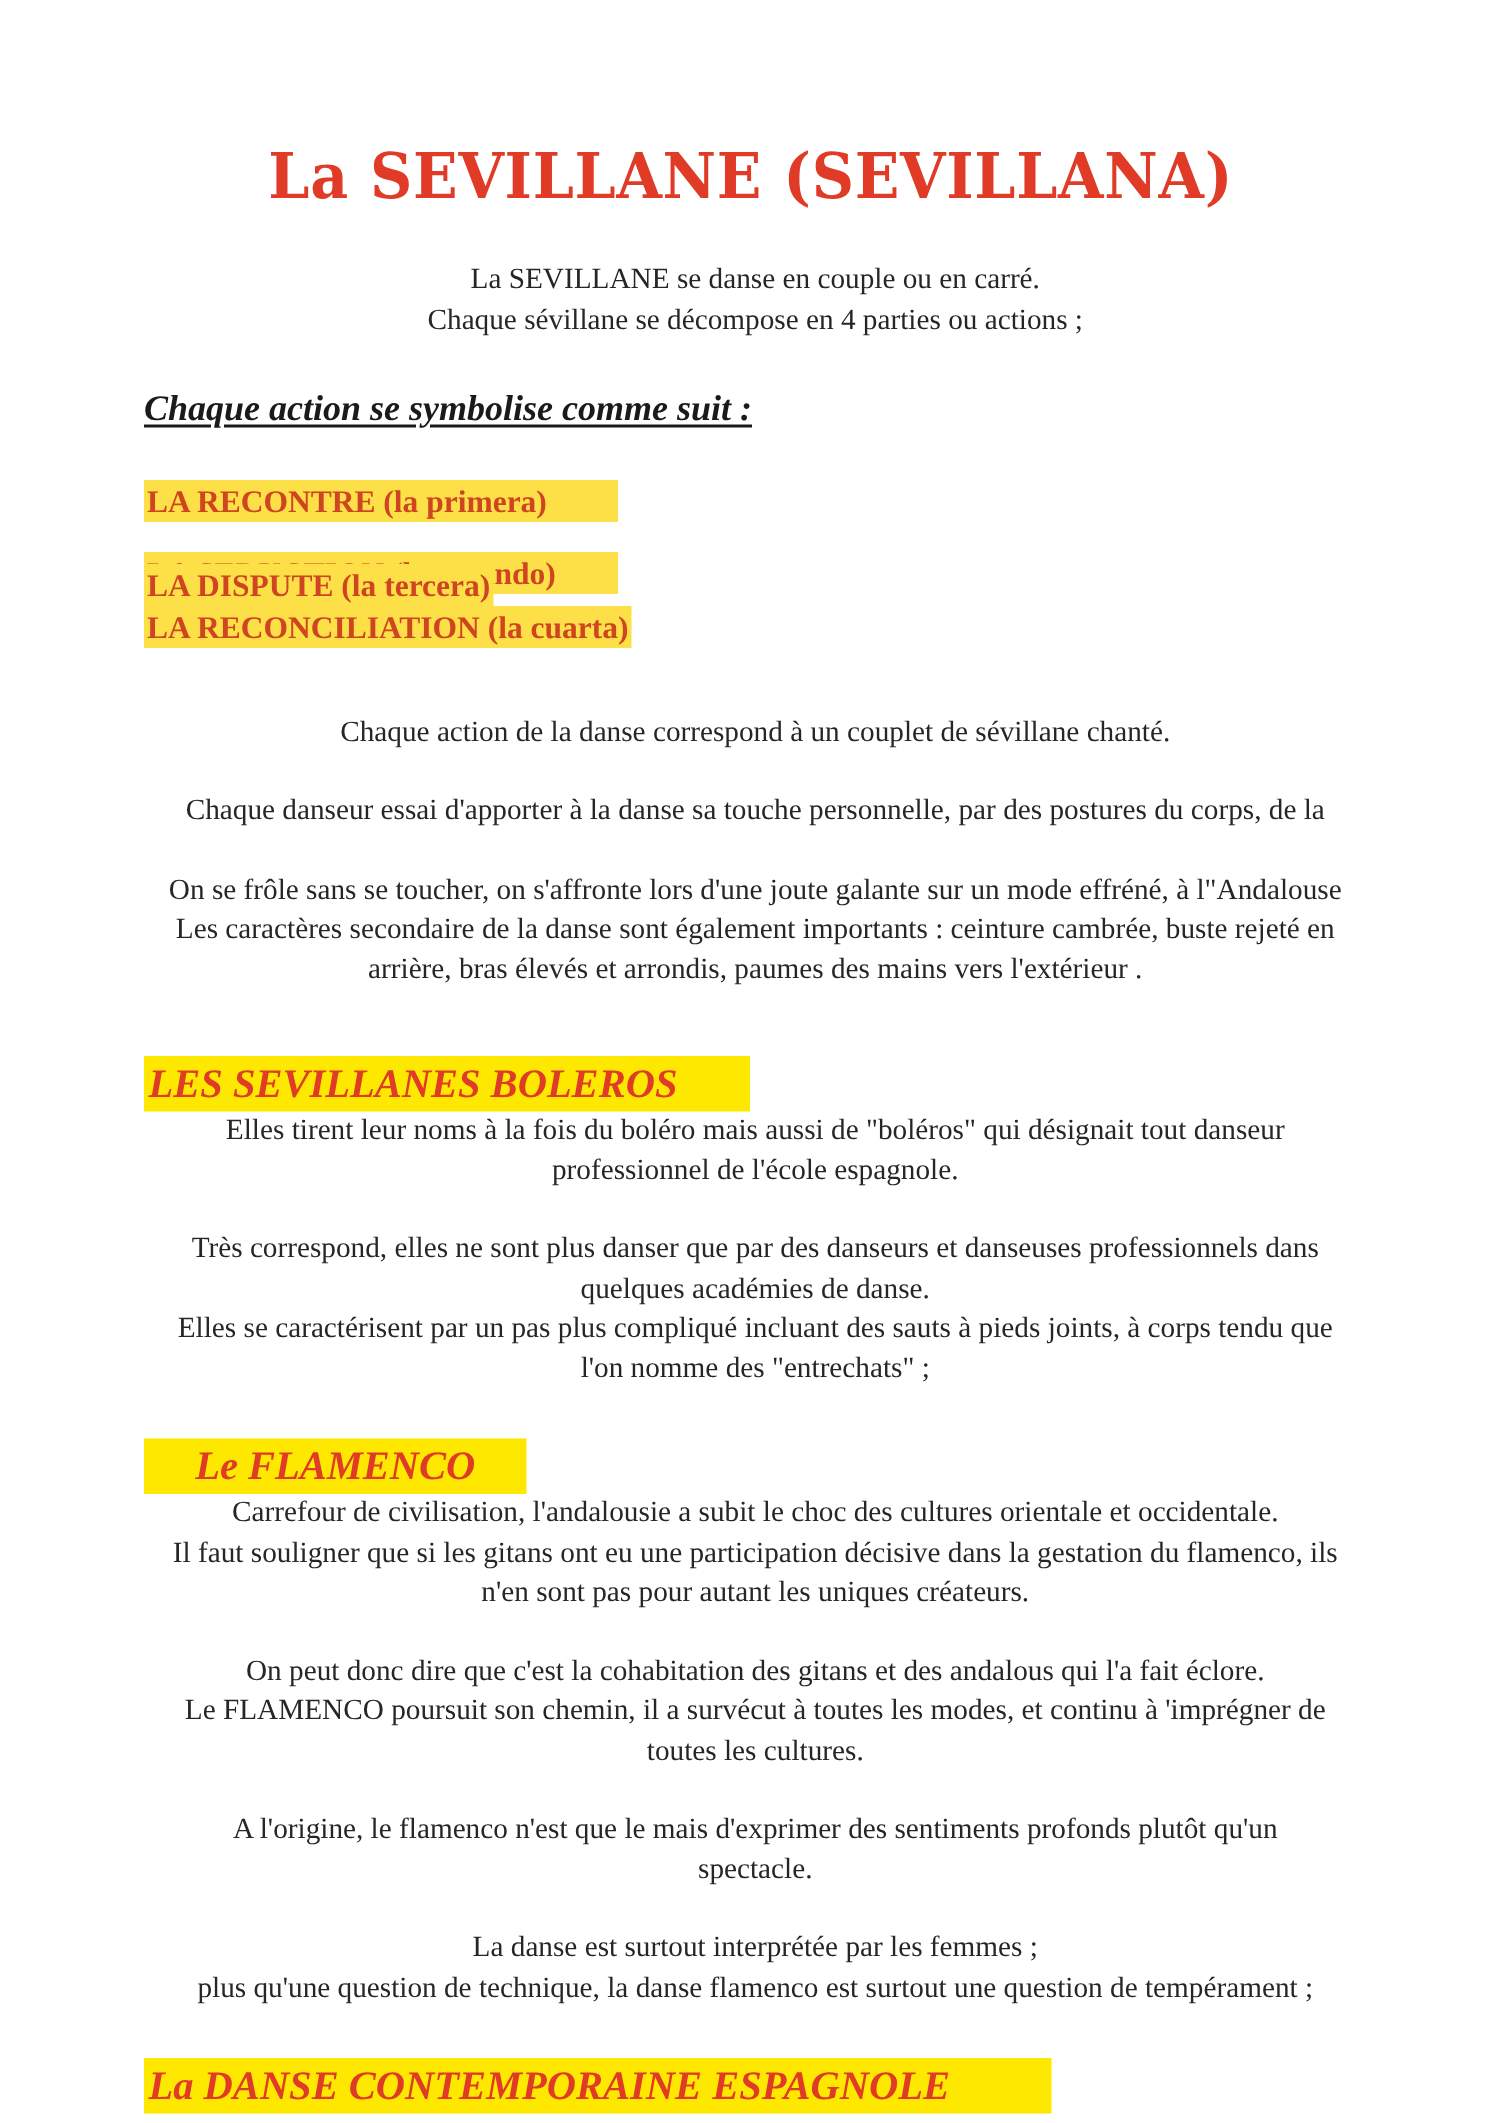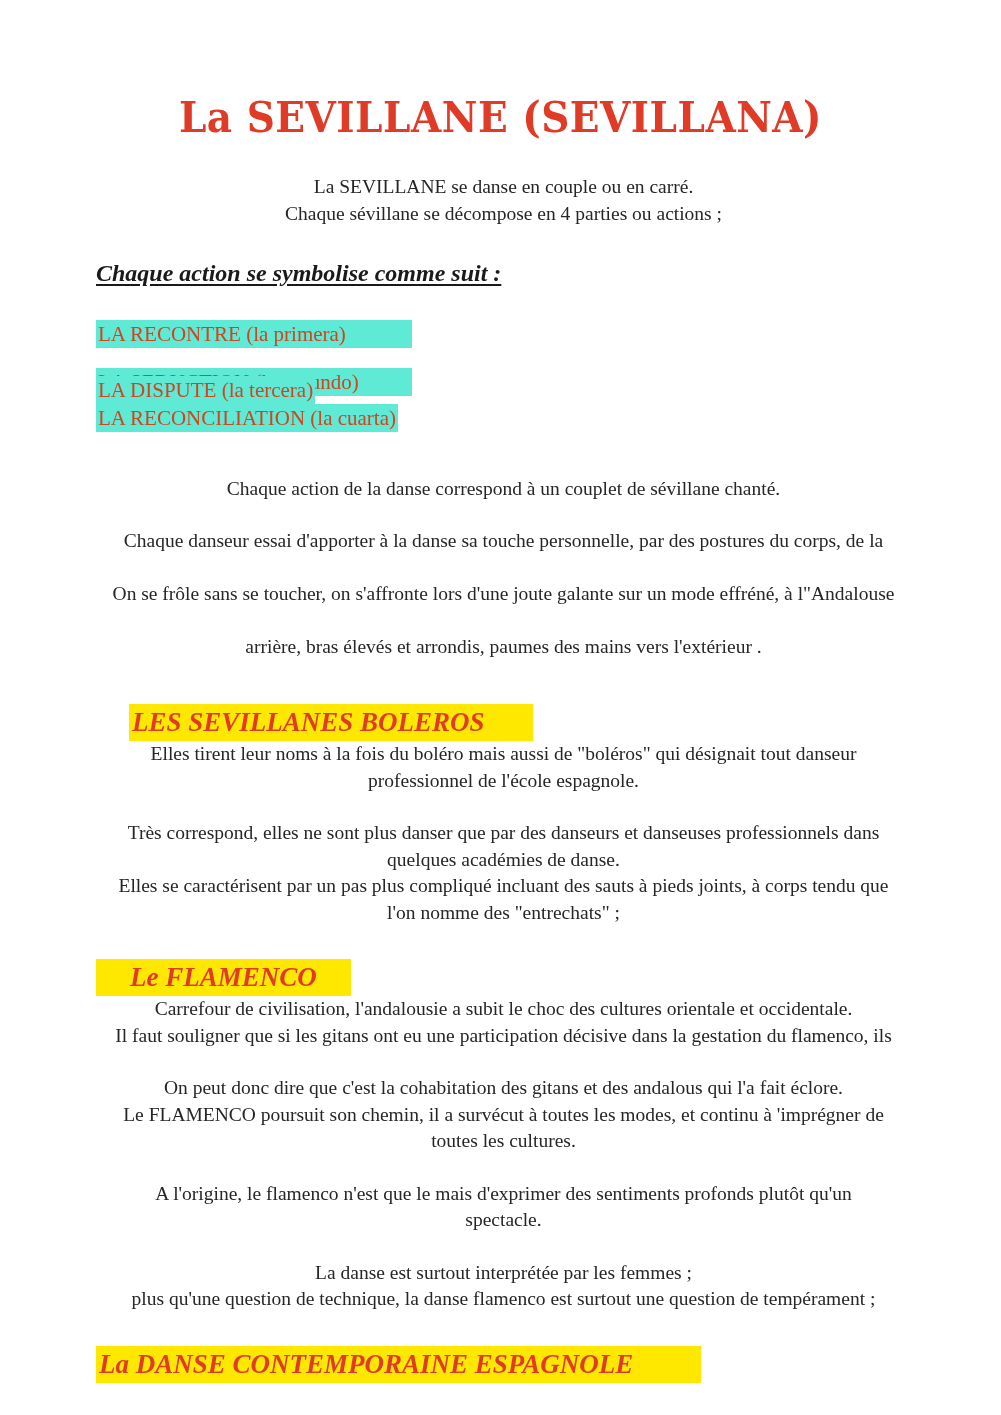--- a/index.html
+++ b/index.html
@@ -76,23 +76,23 @@
     padding: 0;
   }
   .action-list li {
     margin: 0;
     padding: 0;
     line-height: 28px;
     height: 28px;
   }
   .action-text {
     display: inline-block;
-    background: #5eead4;
+    background: #fde047;
     color: #cf4421;
-    font-weight: normal;
+    font-weight: bold;
     font-size: 21px;
     line-height: 28px;
     padding: 0 2px;
     white-space: nowrap;
     box-sizing: border-box;
   }
   .action-text.w1 { width: 316px; }
   .action-text.w2 { width: 316px; margin-top: 20px; }
   .action-text.w3 { width: auto; }
   .action-text.w4 { width: auto; }
@@ -104,21 +104,21 @@
     font-style: italic;
     font-size: 27px;
     line-height: 34px;
     color: #e03b26;
     display: inline-block;
     background: #ffe800;
     padding: 1px 3px 2px 3px;
     white-space: nowrap;
     box-sizing: border-box;
   }
-  .section-heading.hl-boleros  { width: 404px; margin-left: 33px; }
+  .section-heading.hl-boleros  { width: 404px; }
   .section-heading.hl-flamenco { width: 255px; text-align: center; }
   .section-heading.hl-contemp  { width: 605px; }
 </style>
 </head>
 <body>
 
 <div class="page">
 
   <h1 class="doc-title">La SEVILLANE (SEVILLANA)</h1>
 
@@ -161,21 +161,21 @@
     <div class="gap-sm"></div>
 
     <p class="para">
       <span>Chaque danseur essai d'apporter à la danse sa touche personnelle, par des postures du corps, de la</span><br>
     </p>
 
     <div class="gap-sm"></div>
 
     <p class="para">
       <span>On se frôle sans se toucher, on s'affronte lors d'une joute galante sur un mode effréné, à l"Andalouse</span><br>
-      <br>
+      <span>Les caractères secondaire de la danse sont également importants : ceinture cambrée, buste rejeté en</span><br>
       <span>arrière, bras élevés et arrondis, paumes des mains  vers l'extérieur .</span>
     </p>
 
     <div class="gap-lg"></div>
 
     <div>
       <div>
         <span class="section-heading hl-boleros">LES SEVILLANES BOLEROS</span>
       </div>
       <p class="para">
@@ -193,20 +193,21 @@
 
     <div class="gap-md"></div>
 
     <div>
       <div>
         <span class="section-heading hl-flamenco">Le FLAMENCO</span>
       </div>
       <p class="para">
         <span>Carrefour de civilisation, l'andalousie a subit le choc des cultures orientale et occidentale.</span><br>
         <span>Il faut souligner que si les gitans ont eu une participation décisive dans la gestation du flamenco, ils</span><br>
+        <span>n'en sont pas pour autant les uniques créateurs.</span>
       </p>
       <div class="gap-sm"></div>
       <p class="para">
         <span>On peut donc dire que c'est la cohabitation des gitans et des andalous qui l'a fait éclore.</span><br>
         <span>Le FLAMENCO poursuit son chemin, il a survécut à toutes les modes, et continu à 'imprégner de</span><br>
         <span>toutes les cultures.</span>
       </p>
       <div class="gap-sm"></div>
       <p class="para">
         <span>A l'origine, le flamenco n'est que le mais d'exprimer des sentiments profonds plutôt qu'un</span><br>

